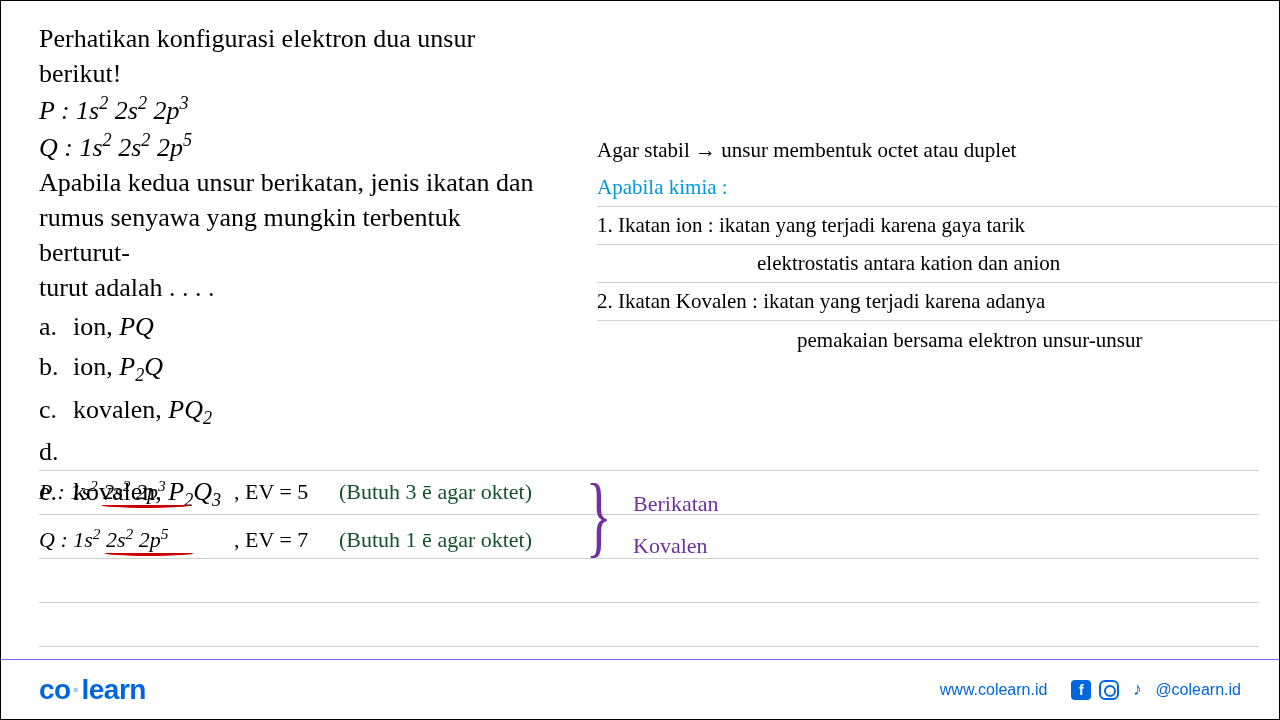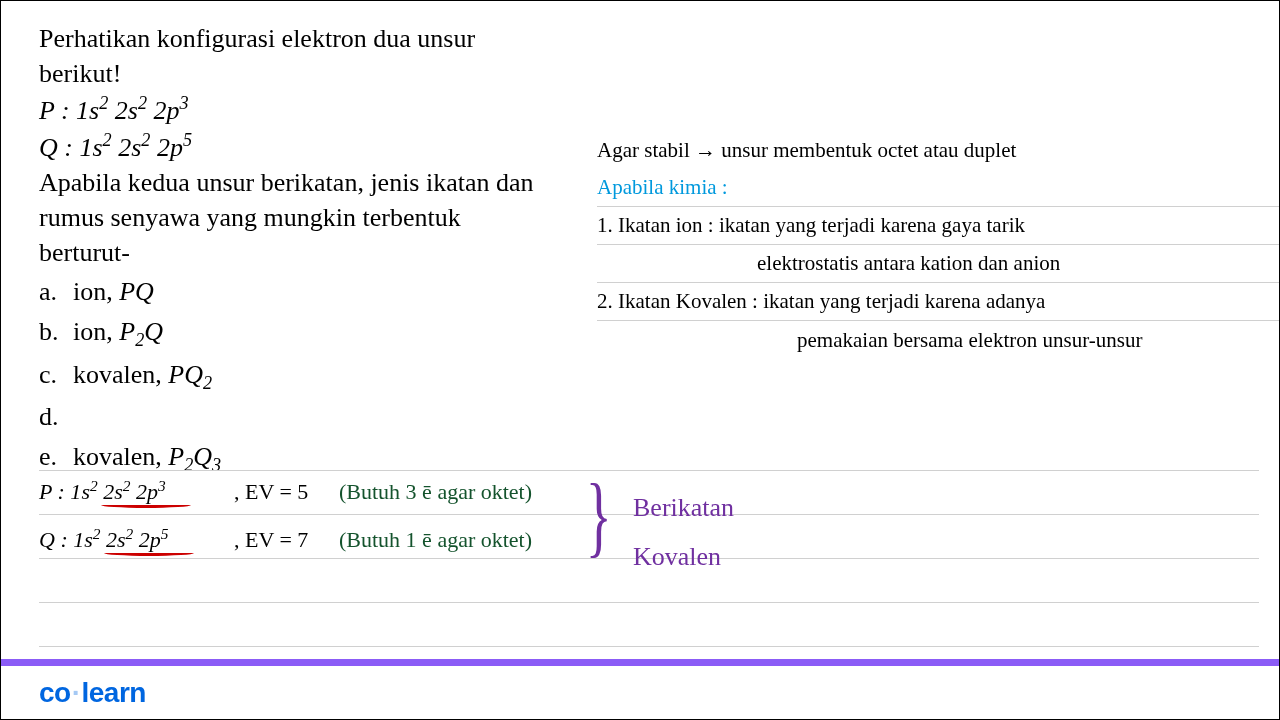--- a/index.html
+++ b/index.html
@@ -109,31 +109,31 @@
     font-family: serif;
     line-height: 1;
     transform: scaleX(0.6);
   }
   .conclusion {
     position: absolute;
     left: 632px;
     top: 482px;
     font-family: "Comic Sans MS", cursive;
     color: #7030a0;
-    font-size: 26px;
+    font-size: 22px;
     line-height: 1.9;
   }
 
   .footer {
     position: absolute;
     bottom: 0;
     left: 0;
     right: 0;
     height: 60px;
-    border-top: 7px solid #8b5cf6;
+    border-top: 1px solid #8b5cf6;
     display: flex;
     align-items: center;
     padding: 0 38px;
     font-family: Arial, Helvetica, sans-serif;
   }
   .logo {
     color: #0066e0;
     font-size: 28px;
     font-weight: 600;
     letter-spacing: -0.5px;
@@ -190,20 +190,21 @@
 
     <div class="config-line">
       <span><i>P</i> : 1<i>s</i><span class="sup">2</span> 2<i>s</i><span class="sup">2</span> 2<i>p</i><span class="sup">3</span></span>
     </div>
     <div class="config-line">
       <span><i>Q</i> : 1<i>s</i><span class="sup">2</span> 2<i>s</i><span class="sup">2</span> 2<i>p</i><span class="sup">5</span></span>
     </div>
 
     <div>Apabila kedua unsur berikatan, jenis ikatan dan</div>
     <div>rumus senyawa yang mungkin terbentuk berturut-</div>
+    <div>turut adalah . . . .</div>
 
     <div class="options">
       <div class="option-row">
         <span class="option-letter">a.</span>
         <span class="option-text"><span>ion, </span><span class="italic"><i>PQ</i></span></span>
       </div>
       <div class="option-row">
         <span class="option-letter">b.</span>
         <span class="option-text"><span>ion, </span><span class="italic"><i>P</i><span class="sub">2</span><i>Q</i></span></span>
       </div>
@@ -271,13 +272,22 @@
 <div class="brace">}</div>
 <div class="conclusion">
   <div>Berikatan</div>
   <div>Kovalen</div>
 </div>
 
 <div class="footer">
   <div class="logo">
     <span>co</span><span class="dot">·</span><span>learn</span>
   </div>
+  <div class="footer-right">
+    <span>www.colearn.id</span>
+    <span class="social-group">
+      <span class="social-icon icon-fb">f</span>
+      <span class="social-icon icon-ig"></span>
+      <span class="social-icon icon-tk">♪</span>
+      <span>@colearn.id</span>
+    </span>
+  </div>
 </div>
 
 </body></html>

